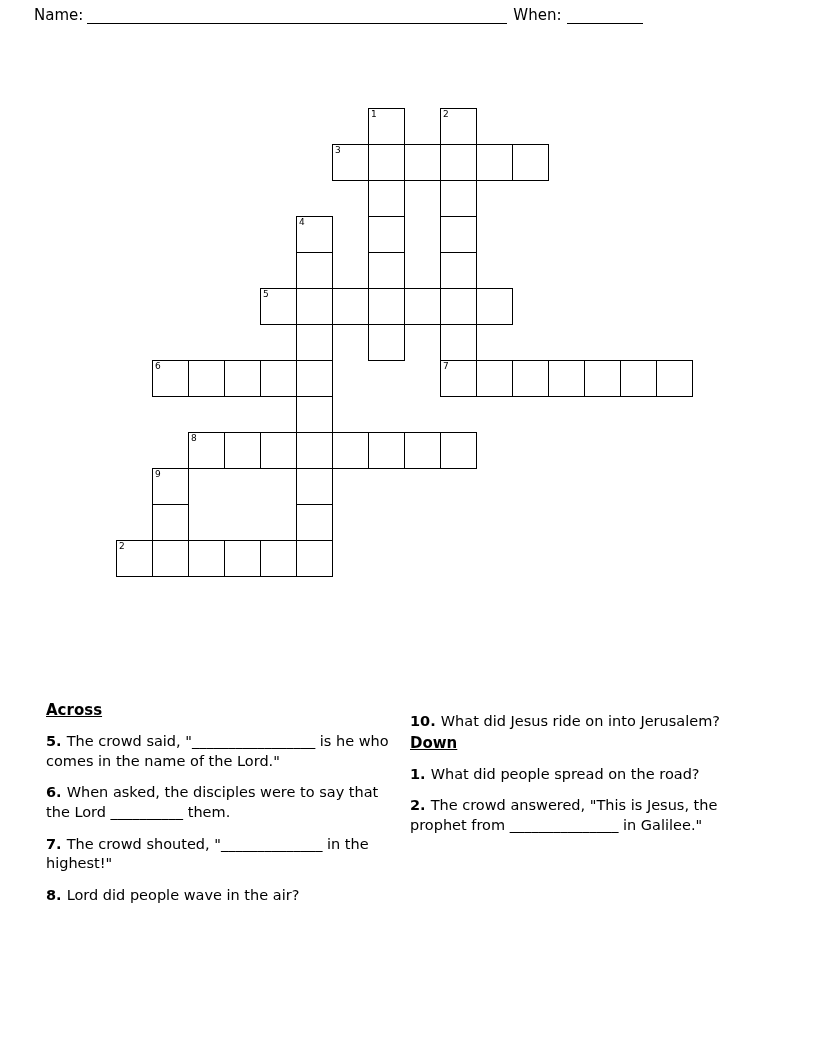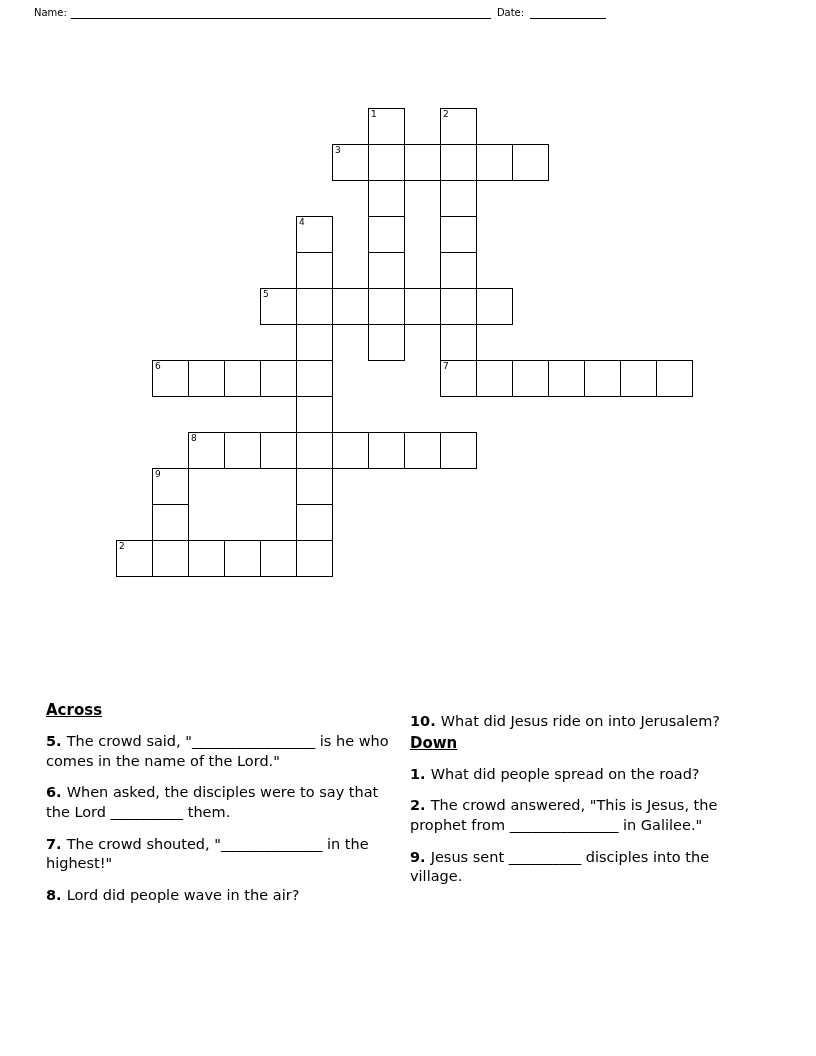--- a/index.html
+++ b/index.html
@@ -22,22 +22,22 @@
   }
 
   
   .header-line {
     position: absolute;
     top: 0px;
     left: 34px;
     width: 710px;
     height: 24px;
     display: flex;
-    align-items: center;
-    font-size: 10px;
+    align-items: flex-end;
+    font-size: 15px;
   }
   .header-name-label { white-space: pre; }
   .header-rule {
     display: inline-block;
     border-bottom: 1px solid #000;
     height: 12px;
   }
   .rule-name { width: 420px; margin: 0 6px 0 4px; }
   .rule-date { width: 76px; margin-left: 6px; }
   .header-date-label { white-space: pre; }
@@ -109,21 +109,21 @@
   .clue .cnum { font-weight: bold; }
 </style>
 </head>
 <body>
 
 <div class="page">
 
   <div class="header-line">
     <span class="header-name-label">Name:</span>
     <span class="header-rule rule-name"></span>
-    <span class="header-date-label">Date:</span>
+    <span class="header-date-label">When:</span>
     <span class="header-rule rule-date"></span>
   </div>
 
 
   <div class="grid" id="crossword-grid">
       <div class="cell" style="left: 252px; top: 0px;">
         <span class="num">1</span>
       </div>
       <div class="cell" style="left: 324px; top: 0px;">
         <span class="num">2</span>
@@ -212,18 +212,17 @@
         </div>
     </div>
     <div class="clue-col col-right">
       <div id="across-right">
           <div class="clue"><span class="cnum">10. </span><span>What did Jesus ride on into Jerusalem?</span></div>
         </div>
       <div class="clue-heading">Down</div>
       <div id="down-right">
           <div class="clue"><span class="cnum">1. </span><span>What did people spread on the road?</span></div>
           <div class="clue"><span class="cnum">2. </span><span>The crowd answered, "This is Jesus, the prophet from _______________ in Galilee."</span></div>
-          <div class="clue"><span class="cnum">9. </span><span>Jesus sent __________ disciples into the village.</span></div>
         </div>
     </div>
   </div>
 
 </div>
 
 </body></html>

